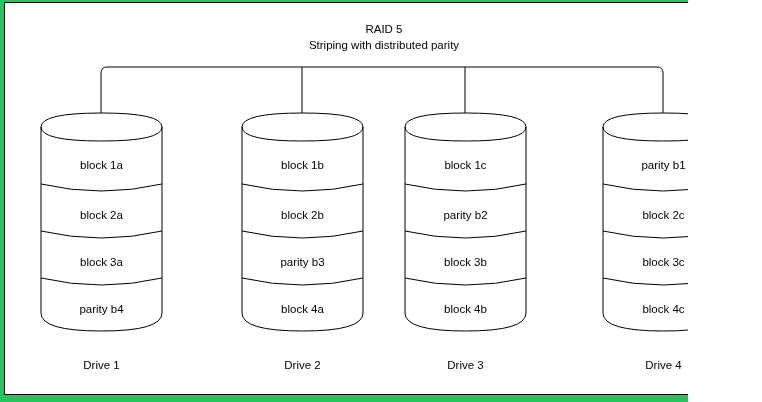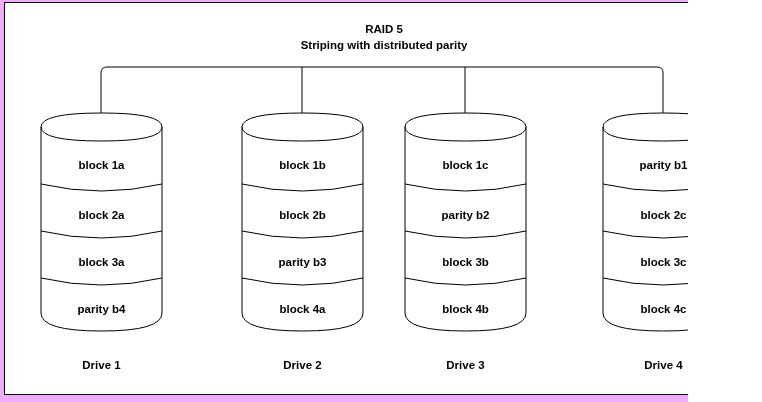--- a/index.html
+++ b/index.html
@@ -8,23 +8,22 @@
     padding: 0;
     background: #ffffff;
   }
   body {
     font-family: "Liberation Sans", "DejaVu Sans", sans-serif;
   }
   #canvas {
     position: relative;
     width: 688px;
     height: 402px;
-    background: #f0abfc;
+    background: #22c55e;
     overflow: hidden;
-    font-weight: bold;
   }
   #frame-border {
     position: absolute;
     left: 4px;
     top: 2px;
     width: 753px;
     height: 393px;
     border: 1px solid #000000;
     box-sizing: border-box;
     background: #ffffff;

